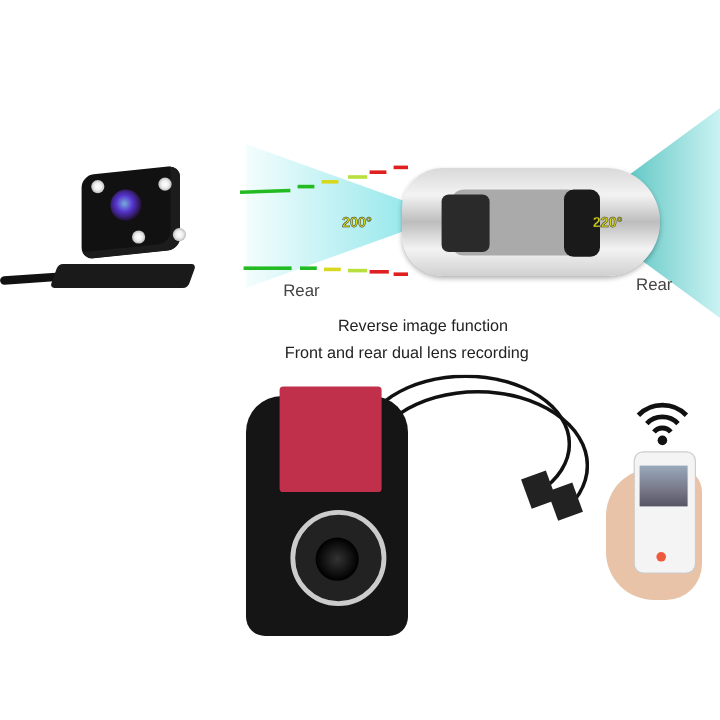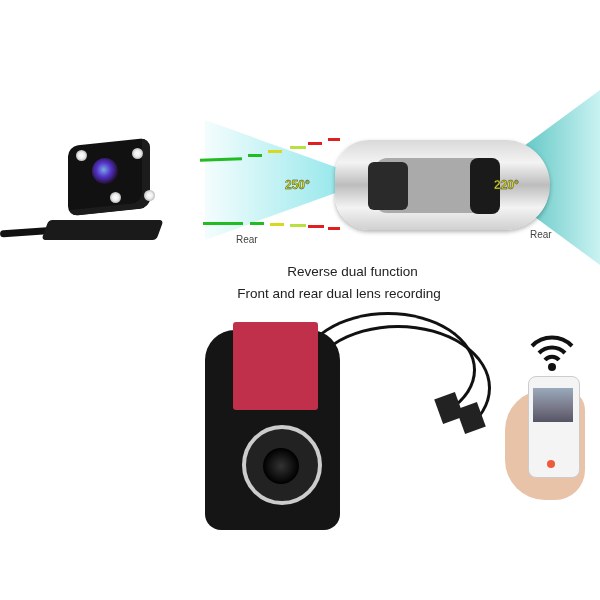--- a/index.html
+++ b/index.html
@@ -13,21 +13,21 @@
   .cable{left:0;top:228px;width:72px;height:7px;background:#111;border-radius:4px;transform:rotate(-4deg);}
   
   .fov-rear{left:205px;top:120px;width:150px;height:120px;background:linear-gradient(90deg,rgba(200,245,245,0.2),rgba(120,225,230,0.85));clip-path:polygon(0 0,0 100%,100% 55%,100% 45%);}
   .fov-front{left:460px;top:90px;width:140px;height:175px;background:linear-gradient(90deg,#0ea5a0,rgba(150,230,230,0.5));clip-path:polygon(15% 50%,100% 0,100% 100%);}
   .car{left:335px;top:140px;width:215px;height:90px;background:linear-gradient(180deg,#d9d9d9,#f3f3f3 25%,#bdbdbd 50%,#f3f3f3 75%,#d0d0d0);border-radius:45px 60px 60px 45px;box-shadow:0 2px 4px rgba(0,0,0,0.3);}
   .car-roof{left:375px;top:158px;width:110px;height:55px;background:#aaa;border-radius:12px;}
   .car-window{left:368px;top:162px;width:40px;height:48px;background:#2a2a2a;border-radius:6px;}
   .car-windshield{left:470px;top:158px;width:30px;height:56px;background:#1a1a1a;border-radius:8px;}
   .guide{height:3px;}
   .deg{font-weight:bold;font-size:12px;color:#d8d810;-webkit-text-stroke:0.4px #333;}
-  .lbl{font-size:10px;color:#444;}
+  .lbl{font-size:14px;color:#444;}
   .caption{width:600px;text-align:center;font-size:13.5px;color:#222;}
   
   .dc-body{left:205px;top:330px;width:135px;height:200px;background:#151515;border-radius:30px 30px 16px 16px;}
   .dc-pad{left:233px;top:322px;width:85px;height:88px;background:#c0304a;border-radius:3px;}
   .dc-ring{left:242px;top:425px;width:72px;height:72px;border-radius:50%;background:#222;border:4px solid #ccc;}
   .dc-lens{left:263px;top:448px;width:36px;height:36px;border-radius:50%;background:radial-gradient(circle,#333 0,#000 70%);}
   .dc-cable{border:3px solid #111;border-radius:50%;border-bottom-color:transparent;border-left-color:transparent;}
   
   .wifi{left:528px;top:332px;}
   .phone{left:528px;top:376px;width:50px;height:100px;background:#f4f4f4;border-radius:8px;border:1px solid #ccc;}
@@ -61,26 +61,26 @@
 <div class="abs guide" style="left:270px;top:223px;width:14px;background:#d8d820"></div>
 <div class="abs guide" style="left:290px;top:224px;width:16px;background:#b8e040"></div>
 <div class="abs guide" style="left:308px;top:225px;width:16px;background:#e02020"></div>
 <div class="abs guide" style="left:328px;top:227px;width:12px;background:#e02020"></div>
 
 <div class="abs car"></div>
 <div class="abs car-roof"></div>
 <div class="abs car-window"></div>
 <div class="abs car-windshield"></div>
 
-<div class="abs deg" style="left:285px;top:178px">250°</div>
+<div class="abs deg" style="left:285px;top:178px">200°</div>
 <div class="abs deg" style="left:494px;top:178px">220°</div>
 <div class="abs lbl" style="left:236px;top:234px">Rear</div>
 <div class="abs lbl" style="left:530px;top:229px">Rear</div>
 
-<div class="abs caption" style="left:105px;width:600px;top:264px;margin-left:-105px;padding-left:105px;box-sizing:border-box;text-align:center">Reverse dual function</div>
+<div class="abs caption" style="left:105px;width:600px;top:264px;margin-left:-105px;padding-left:105px;box-sizing:border-box;text-align:center">Reverse image function</div>
 <div class="abs caption" style="left:105px;width:600px;top:286px;margin-left:-105px;padding-left:78px;box-sizing:border-box;text-align:center">Front and rear dual lens recording</div>
 
 <div class="abs dc-cable" style="left:300px;top:312px;width:170px;height:110px"></div>
 <div class="abs dc-cable" style="left:305px;top:325px;width:180px;height:120px"></div>
 <div class="abs" style="left:438px;top:395px;width:22px;height:26px;background:#222;transform:rotate(-20deg)"></div>
 <div class="abs" style="left:460px;top:405px;width:22px;height:26px;background:#222;transform:rotate(-20deg)"></div>
 <div class="abs dc-body"></div>
 <div class="abs dc-pad"></div>
 <div class="abs dc-ring"></div>
 <div class="abs dc-lens"></div>

